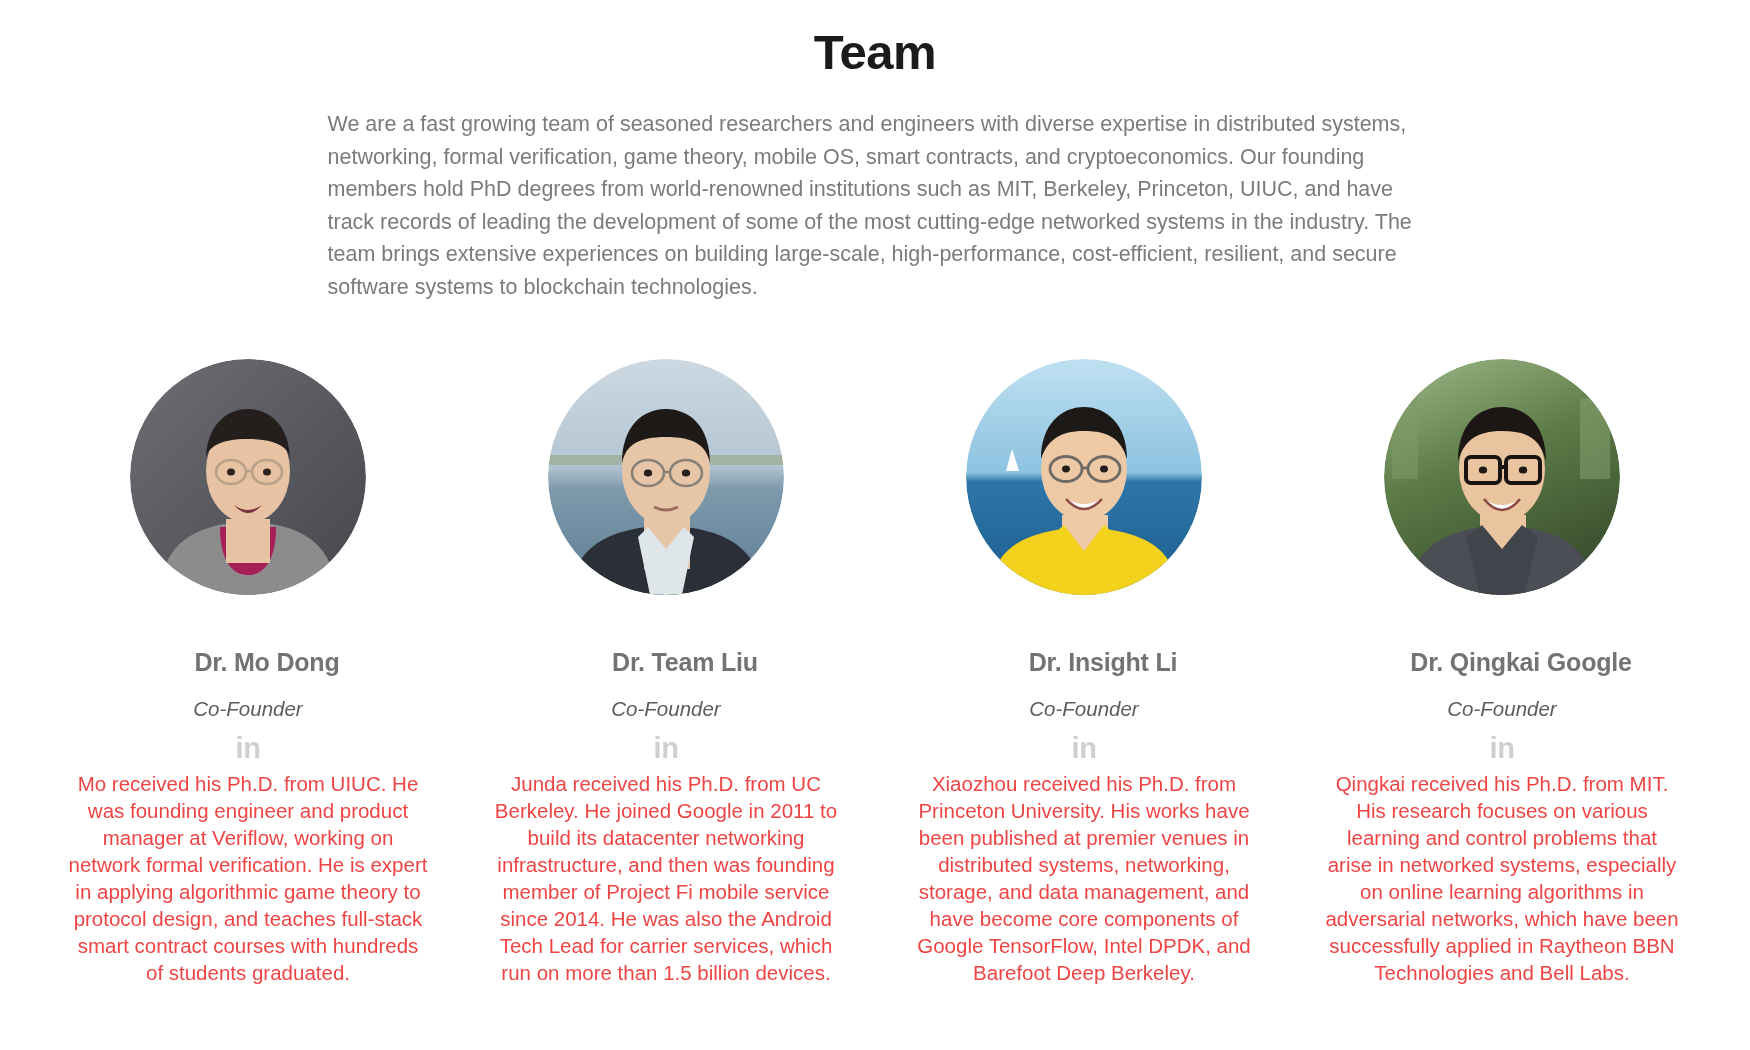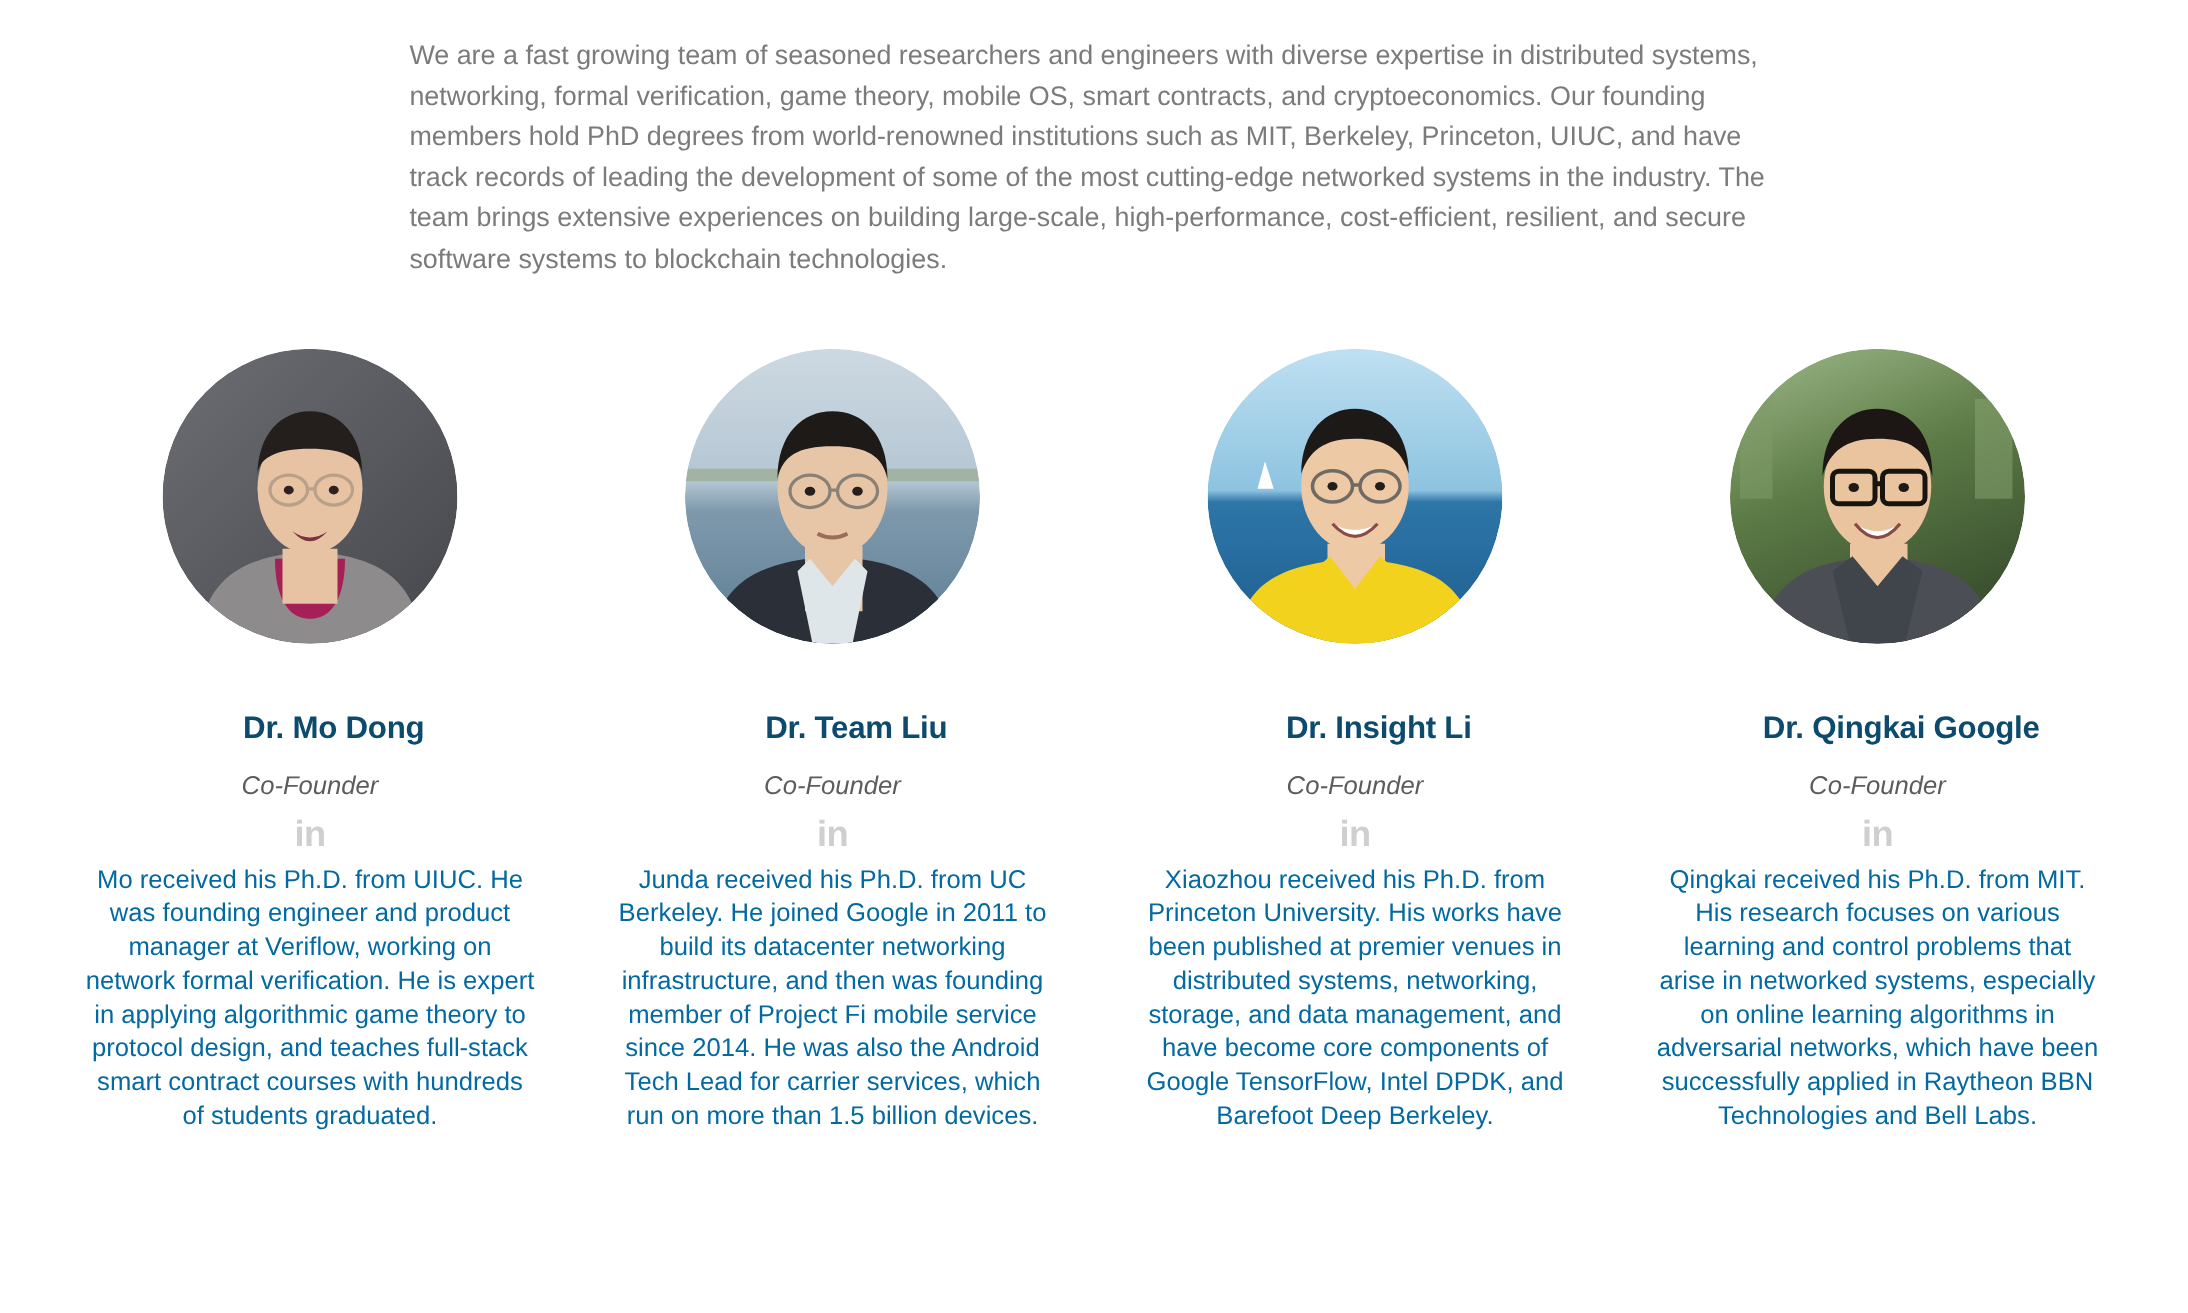--- a/index.html
+++ b/index.html
@@ -71,21 +71,21 @@
     position: relative;
     flex: none;
   }
 
   .avatar svg { display: block; width: 236px; height: 236px; }
 
   .member-name {
     margin-top: 52px;
     font-size: 25px;
     font-weight: 700;
-    color: #0c4a6e;
+    color: #737373;
     letter-spacing: -0.2px;
     line-height: 1.2;
     margin-left: 38px;
   }
 
   .member-role {
     margin-top: 20px;
     font-size: 20.5px;
     font-style: italic;
     color: #5c5c5c;
@@ -101,29 +101,30 @@
     text-decoration: none;
     display: inline-block;
     letter-spacing: -0.5px;
     cursor: pointer;
   }
 
   .member-bio {
     margin-top: 7px;
     font-size: 20.5px;
     line-height: 27px;
-    color: #0369a1;
+    color: #ef4444;
     width: 360px;
   }
 </style>
 </head>
 <body>
 
 <div class="page">
 
+  <h1 class="section-title">Team</h1>
 
   <p class="intro">We are a fast growing team of seasoned researchers and engineers with diverse expertise in distributed systems, networking, formal verification, game theory, mobile OS, smart contracts, and cryptoeconomics. Our founding members hold PhD degrees from world-renowned institutions such as MIT, Berkeley, Princeton, UIUC, and have track records of leading the development of some of the most cutting-edge networked systems in the industry. The team brings extensive experiences on building large-scale, high-performance, cost-efficient, resilient, and secure software systems to blockchain technologies.</p>
 
   <div class="team-grid">
 
     <div class="member">
       <div class="avatar">
         <svg viewBox="0 0 236 236" xmlns="http://www.w3.org/2000/svg">
           <defs>
             <clipPath id="c0">

